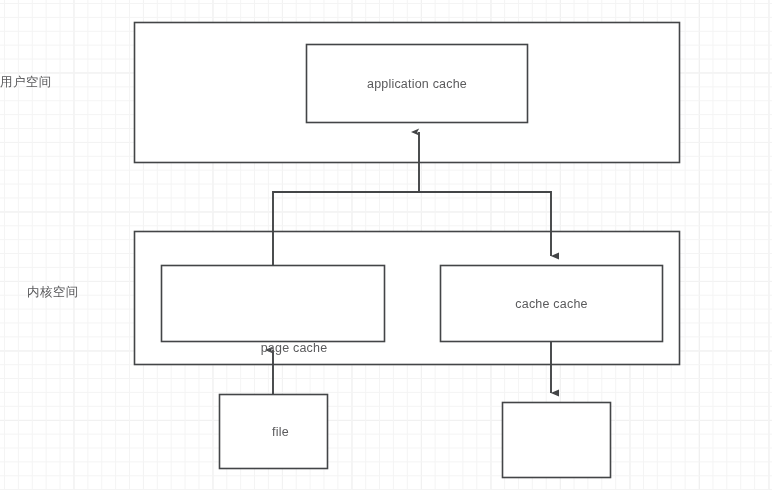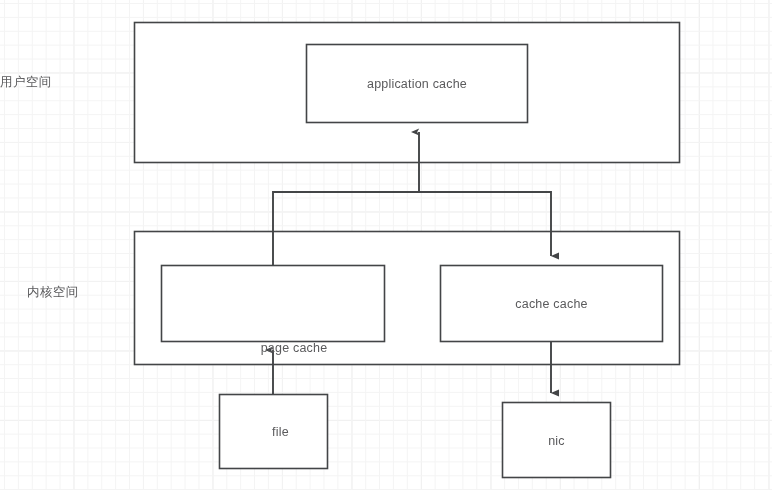--- a/index.html
+++ b/index.html
@@ -99,15 +99,14 @@
   <div class="region-label" id="label-kernel-space">内核空间</div>
 
   <div class="node-label" id="label-application-cache">application cache</div>
 
   <div class="node-label" id="label-page-cache">page cache</div>
 
   <div class="node-label" id="label-socket-cache">cache cache</div>
 
   <div class="node-label" id="label-file">file</div>
 
-  <div class="node-label" id="label-nic">nic</div>
 
 </div>
 
 </body></html>

